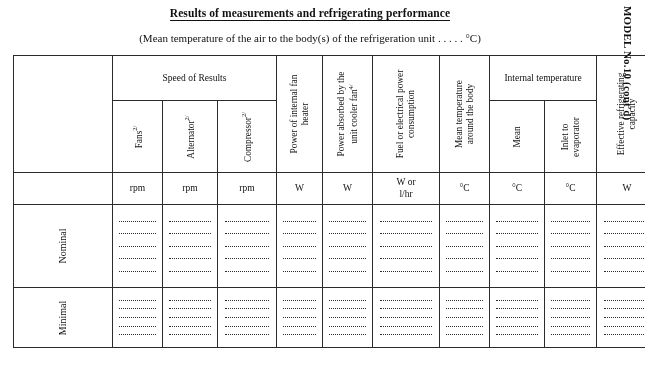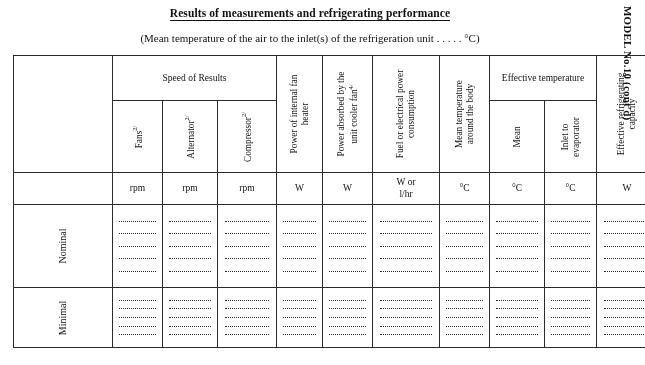--- a/index.html
+++ b/index.html
@@ -149,21 +149,21 @@
 </style>
 </head>
 <body>
 
 <div id="page">
 
   <div class="doc-title">
     <span>Results of measurements and refrigerating performance</span>
   </div>
 
-  <div class="doc-subtitle">(Mean temperature of the air to the inlet(s) of the refrigeration unit . . . . . °C)</div>
+  <div class="doc-subtitle">(Mean temperature of the air to the body(s) of the refrigeration unit . . . . . °C)</div>
 
   <div class="model-label">
     <div class="rot">MODEL No.10 (cont'd)</div>
   </div>
 
   <table class="main">
     <colgroup>
       <col style="width:99px">
       <col style="width:50px">
       <col style="width:55px">
@@ -194,21 +194,21 @@
       <td rowspan="2">
         <div class="vcell">
           <div class="vtext multi">Fuel or electrical power consumption</div>
         </div>
       </td>
       <td rowspan="2">
         <div class="vcell">
           <div class="vtext multi">Mean temperature around the body</div>
         </div>
       </td>
-      <td colspan="2" class="hcell">Effective temperature</td>
+      <td colspan="2" class="hcell">Internal temperature</td>
       <td rowspan="2">
         <div class="vcell">
           <div class="vtext multi">Effective refrigerating capacity</div>
         </div>
       </td>
     </tr>
 
     <tr style="height:72px">
       <td>
         <div class="vcell">

